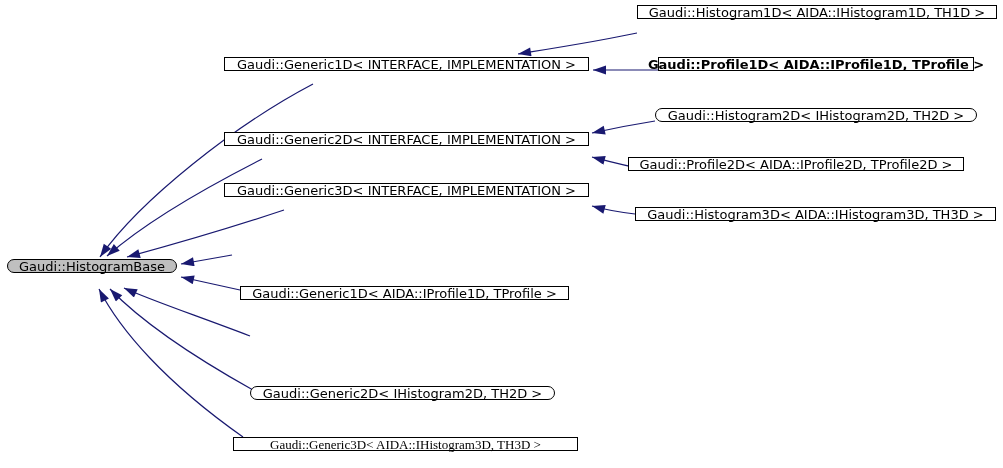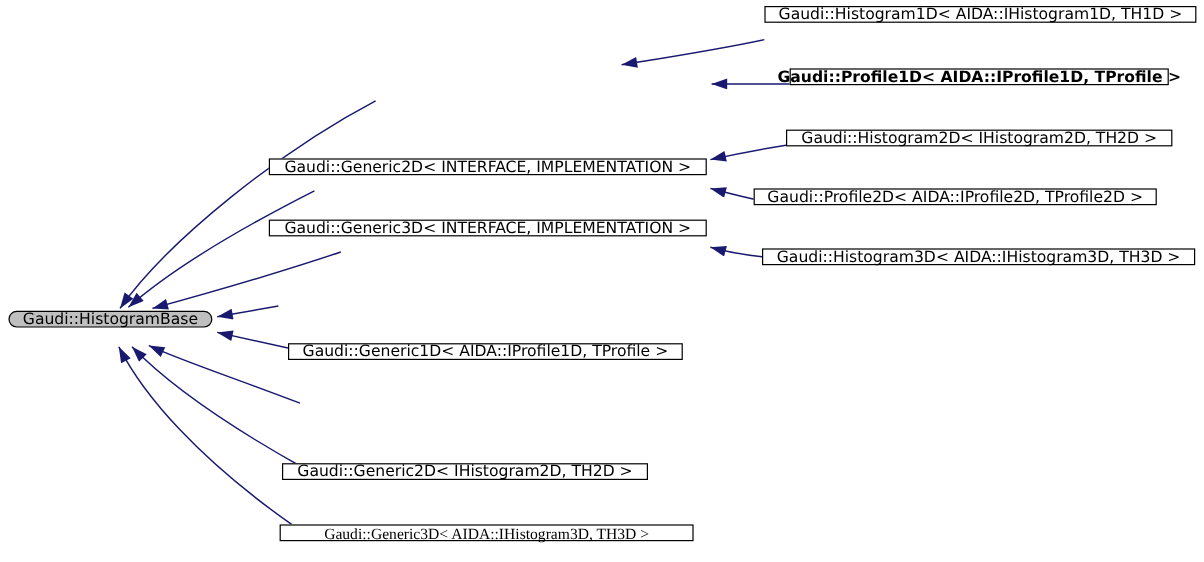--- a/index.html
+++ b/index.html
@@ -73,25 +73,26 @@
 
     <path class="edge" d="M637,33 C600,41 555,48 518,54" marker-end="url(#ah)"></path>
     <path class="edge" d="M658,70 L593,70" marker-end="url(#ah)"></path>
     <path class="edge" d="M655,121 C630,125 610,129 592,133" marker-end="url(#ah)"></path>
     <path class="edge" d="M648,170 C625,166 607,161 592,157" marker-end="url(#ah)"></path>
     <path class="edge" d="M635,214 C617,212 603,209 592,206" marker-end="url(#ah)"></path>
   </svg>
 
   <div class="node base" style="left:7px; top:259px; width:170px;">Gaudi::HistogramBase</div>
 
+  <div class="node" style="left:224px; top:57px; width:365px;">Gaudi::Generic1D&lt; INTERFACE, IMPLEMENTATION &gt;</div>
   <div class="node" style="left:224px; top:132px; width:365px;">Gaudi::Generic2D&lt; INTERFACE, IMPLEMENTATION &gt;</div>
   <div class="node" style="left:224px; top:183px; width:365px;">Gaudi::Generic3D&lt; INTERFACE, IMPLEMENTATION &gt;</div>
   <div class="node" style="left:240px; top:286px; width:329px;">Gaudi::Generic1D&lt; AIDA::IProfile1D, TProfile &gt;</div>
-  <div class="node" style="left:235px; top:386px; width:305px;">Gaudi::Generic2D&lt; IHistogram2D, TH2D &gt;</div>
+  <div class="node" style="left:250px; top:386px; width:305px;border-radius:10px;">Gaudi::Generic2D&lt; IHistogram2D, TH2D &gt;</div>
   <div class="node" style="left:233px; top:437px; width:345px;font-family:Liberation Serif, serif;">Gaudi::Generic3D&lt; AIDA::IHistogram3D, TH3D &gt;</div>
 
   <div class="node" style="left:637px; top:5px; width:360px;">Gaudi::Histogram1D&lt; AIDA::IHistogram1D, TH1D &gt;</div>
   <div class="node" style="left:658px; top:57px; width:316px;font-weight:bold;">Gaudi::Profile1D&lt; AIDA::IProfile1D, TProfile &gt;</div>
-  <div class="node" style="left:655px; top:108px; width:322px;">Gaudi::Histogram2D&lt; IHistogram2D, TH2D &gt;</div>
+  <div class="node" style="left:655px; top:108px; width:322px;border-radius:12px;">Gaudi::Histogram2D&lt; IHistogram2D, TH2D &gt;</div>
   <div class="node" style="left:628px; top:157px; width:336px;">Gaudi::Profile2D&lt; AIDA::IProfile2D, TProfile2D &gt;</div>
   <div class="node" style="left:635px; top:207px; width:361px;">Gaudi::Histogram3D&lt; AIDA::IHistogram3D, TH3D &gt;</div>
 
 </div>
 
 </body></html>

